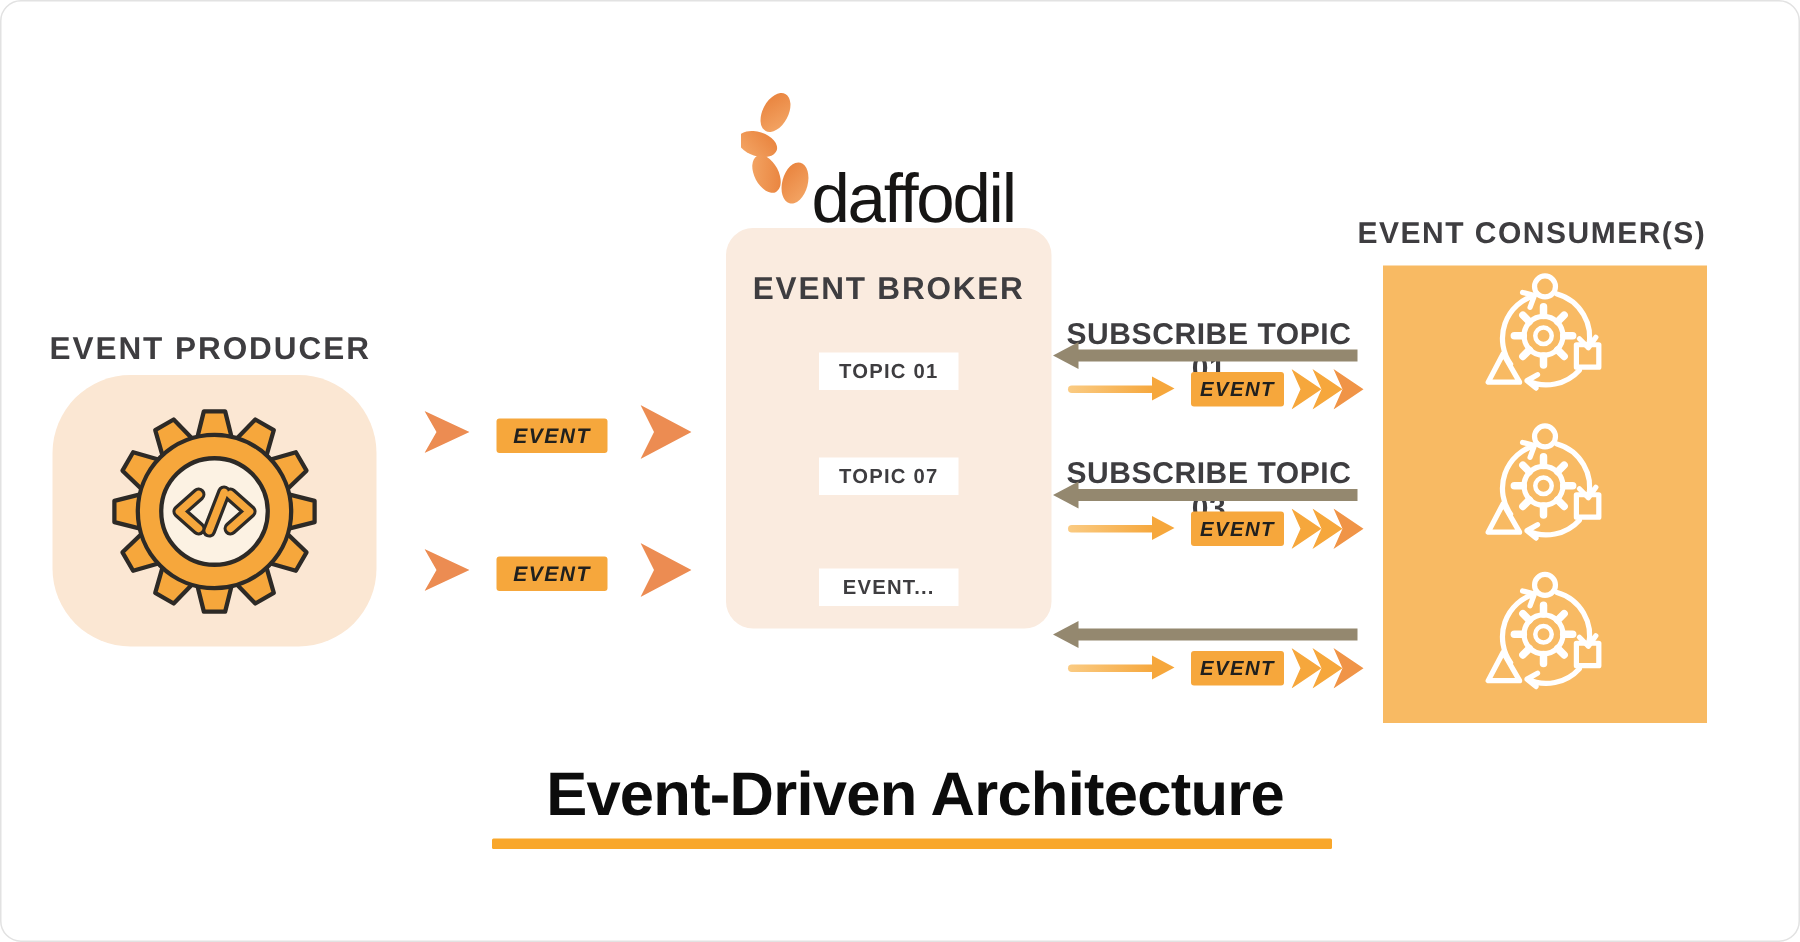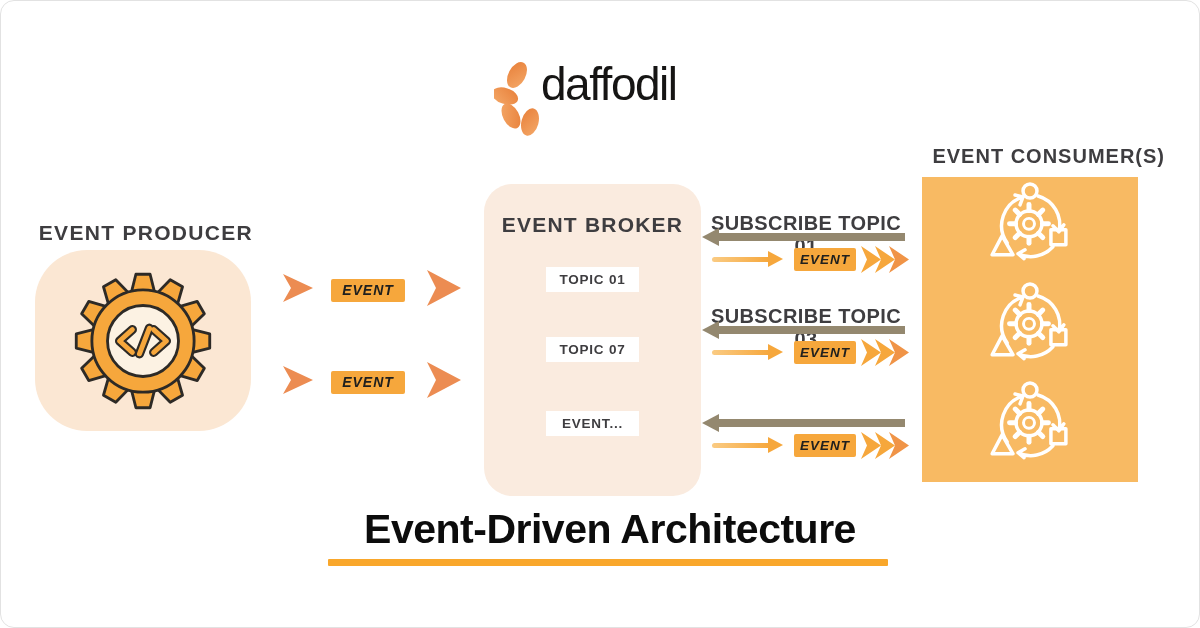--- a/index.html
+++ b/index.html
@@ -13,40 +13,40 @@
     --dark-text:#1C1B1A;
     --underline:#F9A72B;
   }
   *{margin:0;padding:0;box-sizing:border-box;}
   body{font-family:"Liberation Sans",sans-serif;background:#fff;}
   #canvas{position:relative;width:1200px;height:628px;background:#ffffff;overflow:hidden;}
   .frame{position:absolute;inset:0;border:1px solid #E2E2E2;border-radius:14px;pointer-events:none;}
 
   
   .logo{position:absolute;left:494px;top:58px;display:flex;align-items:flex-start;}
-  .logo-text{font-size:46px;font-weight:500;color:#161514;letter-spacing:-1.5px;line-height:1.15;margin-left:-7px;}
-
-  
-  .section-heading{position:absolute;text-align:right;font-weight:bold;color:var(--heading-text);}
+  .logo-text{font-size:46px;font-weight:500;color:#161514;letter-spacing:-1.5px;line-height:1.15;margin-left:-7px;margin-top:48px;}
+
+  
+  .section-heading{position:absolute;text-align:left;font-weight:bold;color:var(--heading-text);}
   .producer-heading{left:33px;top:221px;width:220px;font-size:21px;letter-spacing:1.3px;}
   .consumer-heading{left:905px;top:145px;width:260px;font-size:20px;letter-spacing:1px;}
 
   
   .producer-box{position:absolute;left:35px;top:250px;width:216px;height:181px;border-radius:52px;
     background:var(--producer-box-bg);display:flex;align-items:center;justify-content:center;}
 
   
   .chev{position:absolute;}
   .event-chip{position:absolute;background:var(--amber);color:#20201E;font-weight:bold;text-align:center;
     border-radius:2px;letter-spacing:1px;font-style:italic;}
   .chip-left{width:74px;height:23px;line-height:23px;font-size:14px;}
   .chip-right{width:62px;height:23px;line-height:23px;font-size:13.5px;}
 
   
-  .broker-box{position:absolute;left:484px;top:184px;width:217px;height:312px;border-radius:28px;
+  .broker-box{position:absolute;left:484px;top:152px;width:217px;height:267px;border-radius:18px;
     background:var(--broker-box-bg);}
   .broker-heading{position:absolute;left:0;top:29px;width:100%;text-align:center;font-size:21px;
     font-weight:bold;letter-spacing:1.2px;color:var(--heading-text);}
   .topic-box{position:absolute;left:62px;width:93px;height:25px;line-height:25px;background:#ffffff;
     text-align:center;font-size:13.5px;font-weight:bold;letter-spacing:0.8px;color:var(--heading-text);}
 
   
   .sub-row{position:absolute;left:700px;width:212px;height:70px;}
   .sub-label{position:absolute;left:0;top:2px;width:100%;text-align:center;font-size:20px;
     font-weight:600;letter-spacing:0.4px;color:var(--heading-text);}

